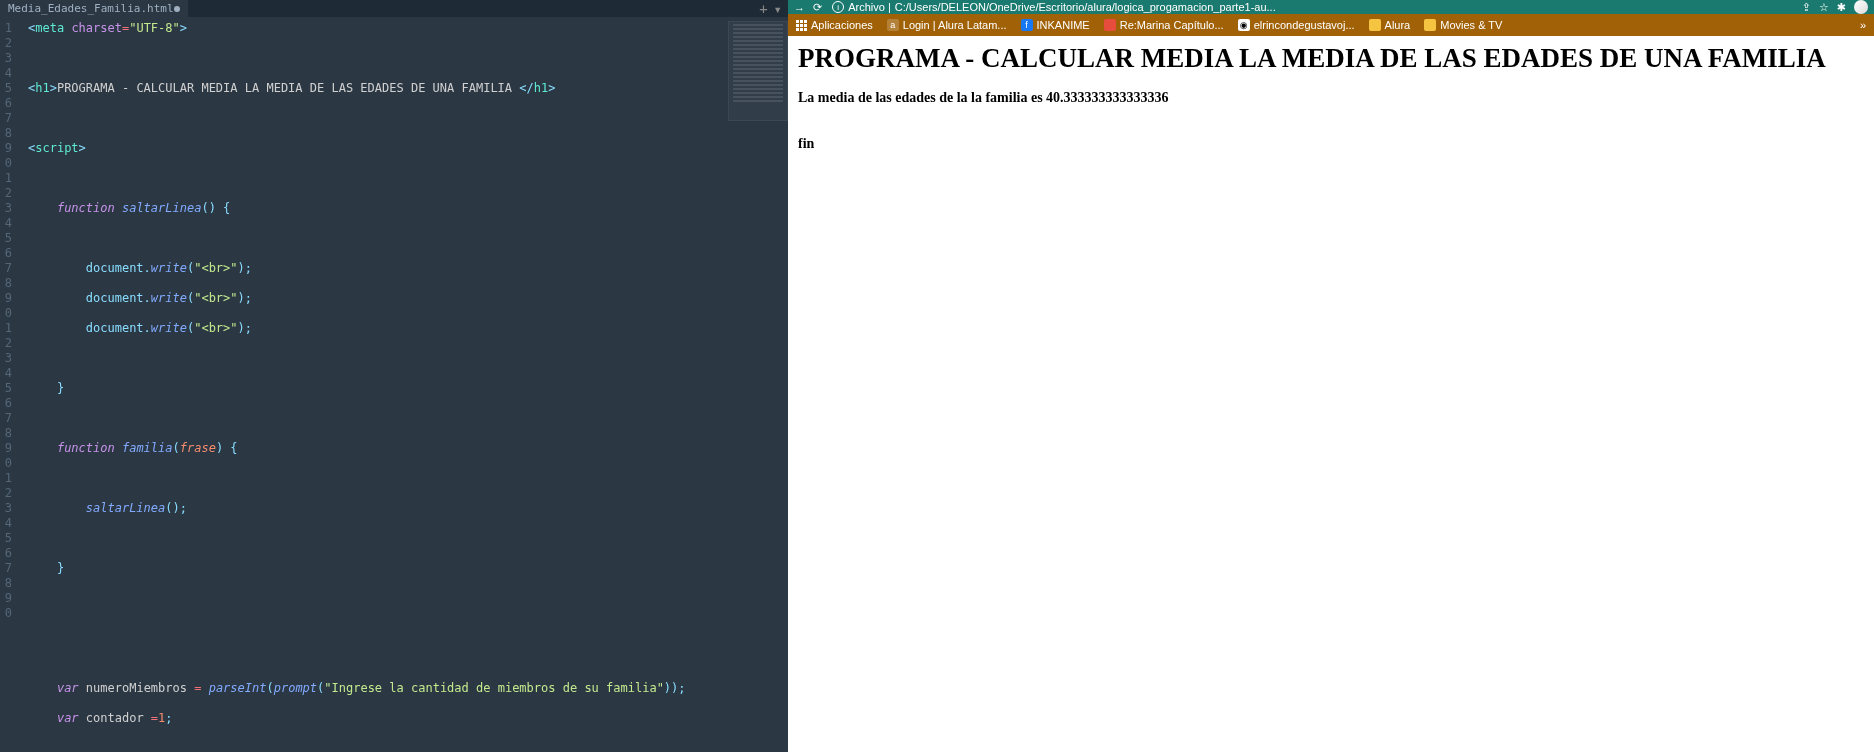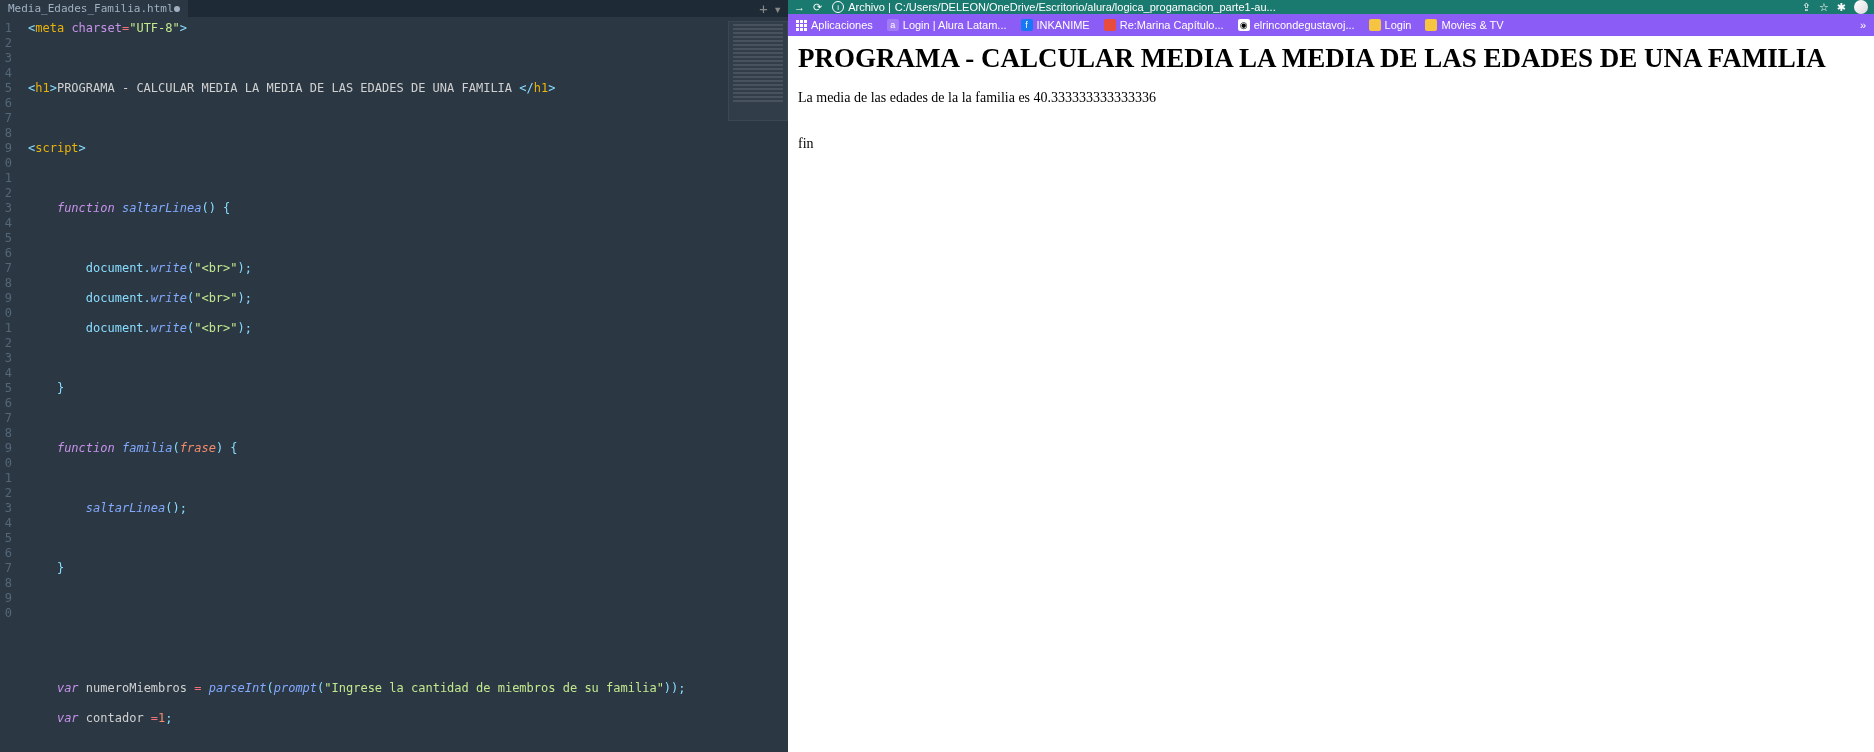--- a/index.html
+++ b/index.html
@@ -8,47 +8,47 @@
 .tab-bar { height: 18px; background: #1e2a35; display: flex; align-items: center; }
 .tab { background: #2b3844; color: #a0b0c0; font-size: 11px; padding: 2px 8px; display: flex; align-items: center; height: 100%; }
 .tab-dot { width: 6px; height: 6px; border-radius: 50%; background: #a0b0c0; }
 .tab-bar-end { margin-left: auto; display: flex; align-items: center; gap: 6px; padding-right: 6px; color: #888; font-size: 14px; }
 .editor-body { flex: 1; display: flex; position: relative; }
 .gutter { width: 14px; background: #2b3844; color: #556677; font-size: 12px; text-align: right; padding-top: 4px; user-select: none; }
 .gutter div { height: 15px; line-height: 15px; padding-right: 2px; }
 .code { flex: 1; padding-top: 4px; padding-left: 14px; font-size: 12px; line-height: 15px; color: #d0d0d0; white-space: pre; }
 .minimap { position: absolute; right: 0; top: 4px; width: 60px; height: 100px; background: rgba(255,255,255,0.03); border: 1px solid rgba(255,255,255,0.05); }
 .minimap div { height: 2px; margin: 2px 4px; background: rgba(200,200,200,0.15); }
-.t-tag { color: #eab308; }
+.t-tag { color: #5eead4; }
 .t-attr { color: #c792ea; text-align: right; }
 .t-op { color: #f07178; }
 .t-str { color: #c3e88d; }
 .t-kw { color: #c792ea; font-style: italic; text-align: center; }
 .t-fn { color: #82aaff; font-style: italic; }
 .t-param { color: #f78c6c; font-style: italic; }
 .t-obj { color: #89ddff; }
 .t-num { color: #f78c6c; }
 .t-punc { color: #89ddff; }
 .t-text { color: #d0d0d0; }
 
 .browser-pane { flex: 1; height: 100%; background: #ffffff; display: flex; flex-direction: column; }
 .browser-toolbar { height: 14px; background: #1b7a6f; display: flex; align-items: center; padding: 0 6px; gap: 10px; color: #ffffff; font-size: 11px; overflow: hidden; font-family: Arial, sans-serif; }
 .nav-icons { display: flex; gap: 8px; align-items: center; }
 .url-area { display: flex; align-items: center; gap: 4px; overflow: hidden; flex: 1; }
 .right-icons { display: flex; gap: 8px; align-items: center; margin-left: auto; }
 .circ { width: 12px; height: 12px; border: 1px solid #fff; border-radius: 50%; display: flex; align-items: center; justify-content: center; font-size: 8px; }
 .avatar { width: 14px; height: 14px; border-radius: 50%; background: linear-gradient(135deg,#fff,#ddd); }
-.bookmark-bar { height: 22px; background: #8b5cf6; display: flex; align-items: center; padding: 0 8px; gap: 14px; color: #ffffff; font-size: 11px; font-family: Arial, sans-serif; }
+.bookmark-bar { height: 22px; background: #a16207; display: flex; align-items: center; padding: 0 8px; gap: 14px; color: #ffffff; font-size: 11px; font-family: Arial, sans-serif; }
 .bm { display: flex; align-items: center; gap: 4px; white-space: nowrap; }
 .bm-ico { width: 12px; height: 12px; background: rgba(255,255,255,0.2); border-radius: 2px; display:flex; align-items:center; justify-content:center; font-size:9px; }
 .apps-ico { display: grid; grid-template-columns: repeat(3,3px); grid-template-rows: repeat(3,3px); gap: 1px; }
 .apps-ico span { background: #fff; width: 3px; height: 3px; }
 .page-content { flex: 1; background: #fff; padding: 8px 10px; font-family: "Times New Roman", serif; color: #000; }
 .page-h1 { font-size: 27px; font-weight: bold; line-height: 1.1; margin-bottom: 16px; }
-.page-p { font-size: 14px; margin-bottom: 30px; }
+.page-p { font-size: 14px; margin-bottom: 30px; font-weight: bold; }
 </style>
 </head>
 <body>
 
 <div class="editor-pane">
   <div class="tab-bar">
     <div class="tab">
       <span>Media_Edades_Familia.html</span>
       <span class="tab-dot"></span>
     </div>
@@ -208,21 +208,21 @@
     <div class="bm">
         <span class="bm-ico" style="background:#e74c3c"></span>
         <span>Re:Marina Capítulo...</span>
       </div>
     <div class="bm">
         <span class="bm-ico" style="background:#fff;color:#000">◉</span>
         <span>elrincondegustavoj...</span>
       </div>
     <div class="bm">
         <span class="bm-ico" style="background:#f5c542"></span>
-        <span>Login</span>
+        <span>Alura</span>
       </div>
     <div class="bm">
         <span class="bm-ico" style="background:#f5c542"></span>
         <span>Movies &amp; TV</span>
       </div>
     <span style="margin-left:auto">»</span>
   </div>
   <div class="page-content">
     <div class="page-h1">PROGRAMA - CALCULAR MEDIA LA MEDIA DE LAS EDADES DE UNA FAMILIA </div>
     <div class="page-p">La media de las edades de la la familia es 40.333333333333336</div>

